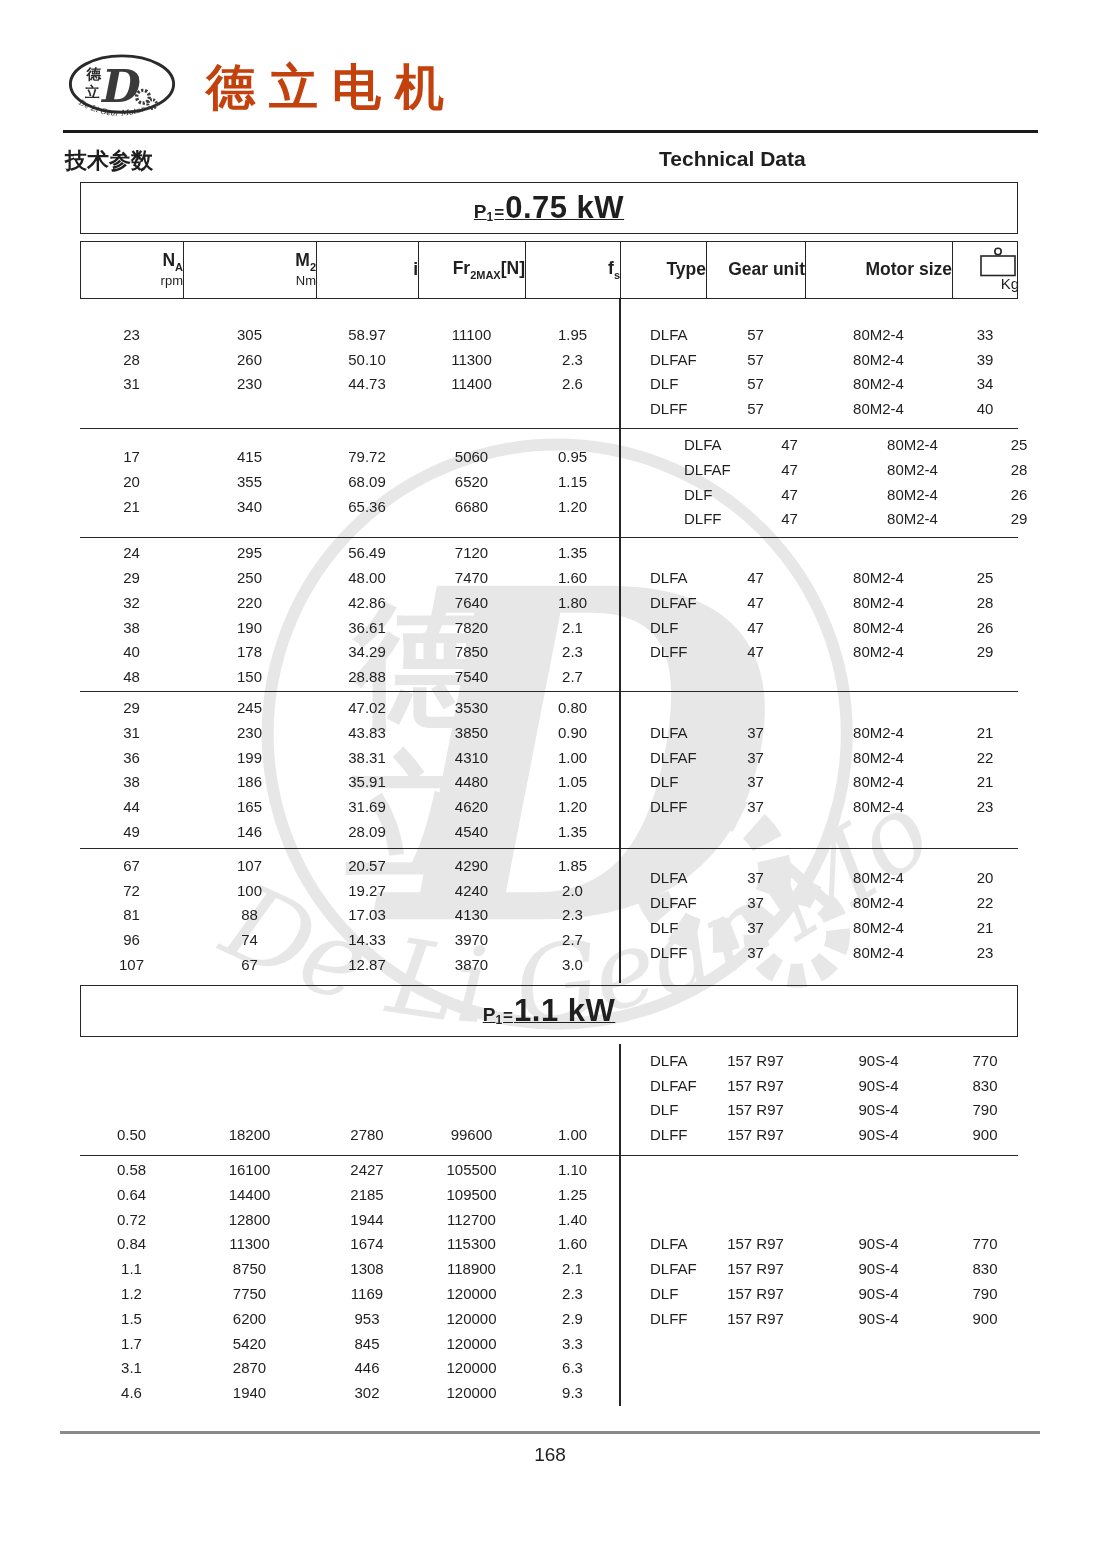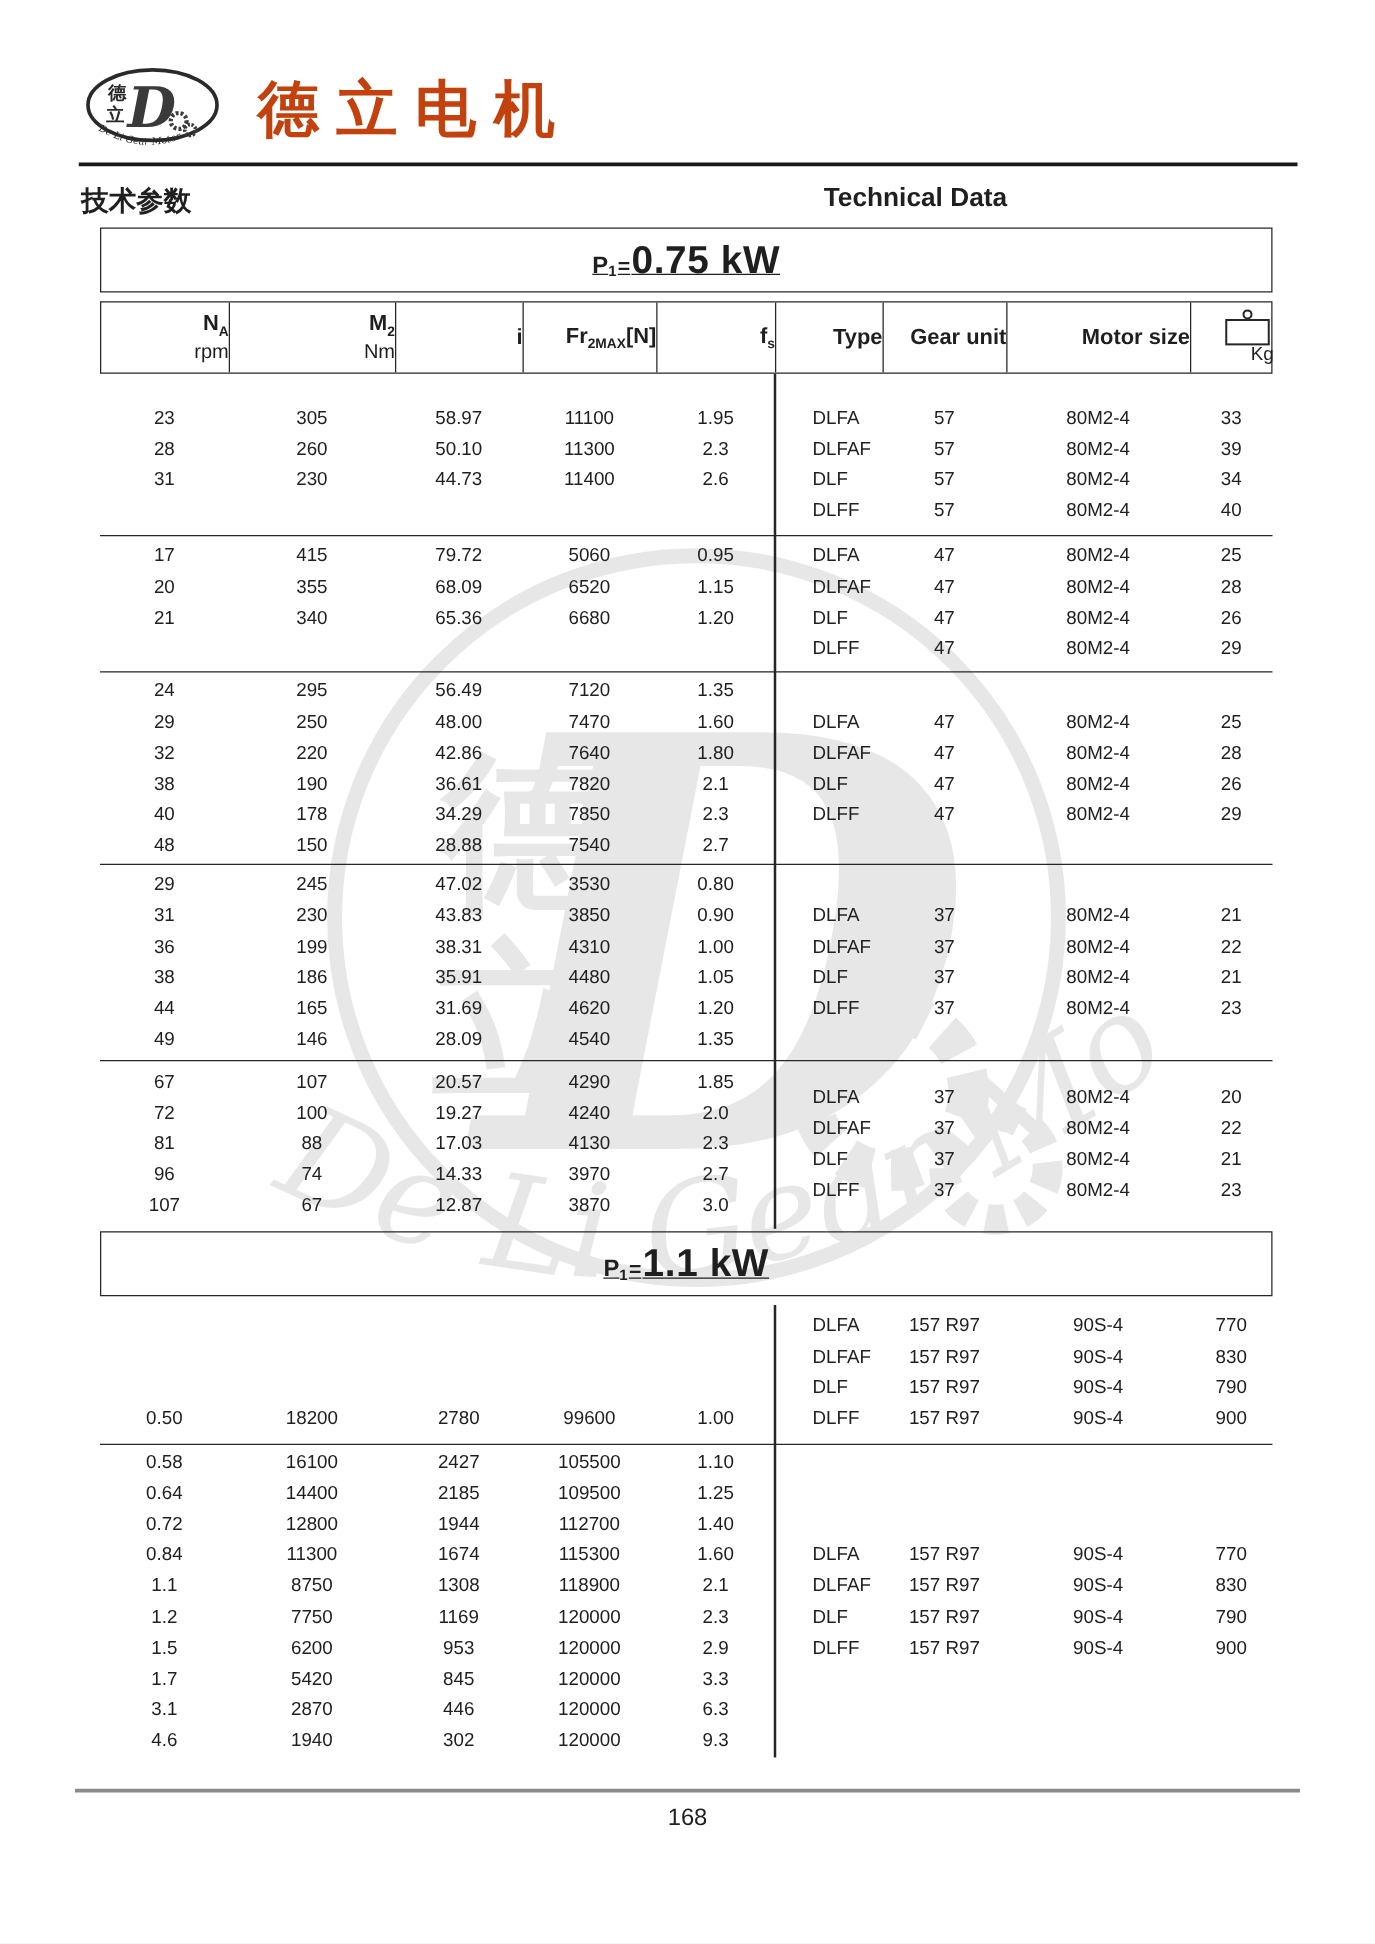--- a/index.html
+++ b/index.html
@@ -24,21 +24,21 @@
   .t-sub{font-size:12px;font-weight:bold;vertical-align:-3px;}
   .t-eq{font-size:17px;font-weight:bold;margin:0 1px 0 1px;}
   .t-big{font-size:31px;font-weight:bold;letter-spacing:0.5px;}
   
   .head-row{display:grid;grid-template-columns:103px 133px 102px 107px 95px 86px 99px 147px 66px;
             border:1.6px solid #262626;height:56px;}
   .hcell{border-right:1.4px solid #262626;display:flex;flex-direction:column;align-items:flex-end;justify-content:center;line-height:1.12;}
   .hcell.last{border-right:none;}
   .h-main{font-size:17.5px;font-weight:bold;}
   .h-main sub{font-size:11px;font-weight:bold;}
-  .h-unit{font-size:16px;margin-top:1px;}
+  .h-unit{font-size:13px;margin-top:1px;}
   .hcell.kg .h-unit{margin-top:-1px;font-size:15px;}
   
   .sec-body{position:relative;}
   .vline{position:absolute;left:539px;top:0;bottom:0;width:1.5px;background:#262626;}
   .group{display:flex;border-bottom:1.5px solid #262626;}
   .group.no-bb{border-bottom:none;}
   .lhalf{width:540px;}
   .rhalf{width:398px;}
   .row{display:grid;height:24.8px;align-items:center;font-size:15px;}
   .lhalf .row{grid-template-columns:103px 133px 102px 107px 95px;}
@@ -175,21 +175,21 @@
               <div class="cell">34</div>
             </div>
             <div class="row">
               <div class="cell c0">DLFF</div>
               <div class="cell">57</div>
               <div class="cell">80M2-4</div>
               <div class="cell">40</div>
             </div>
           </div>
         </div>
-        <div class="group" style="padding: 3px 0px 6px; align-items: flex-start;">
+        <div class="group" style="padding: 3px 0px 6px; align-items: center; gap: 34px;">
           <div class="lhalf">
             <div class="row">
               <div class="cell">17</div>
               <div class="cell">415</div>
               <div class="cell">79.72</div>
               <div class="cell">5060</div>
               <div class="cell">0.95</div>
             </div>
             <div class="row">
               <div class="cell">20</div>

